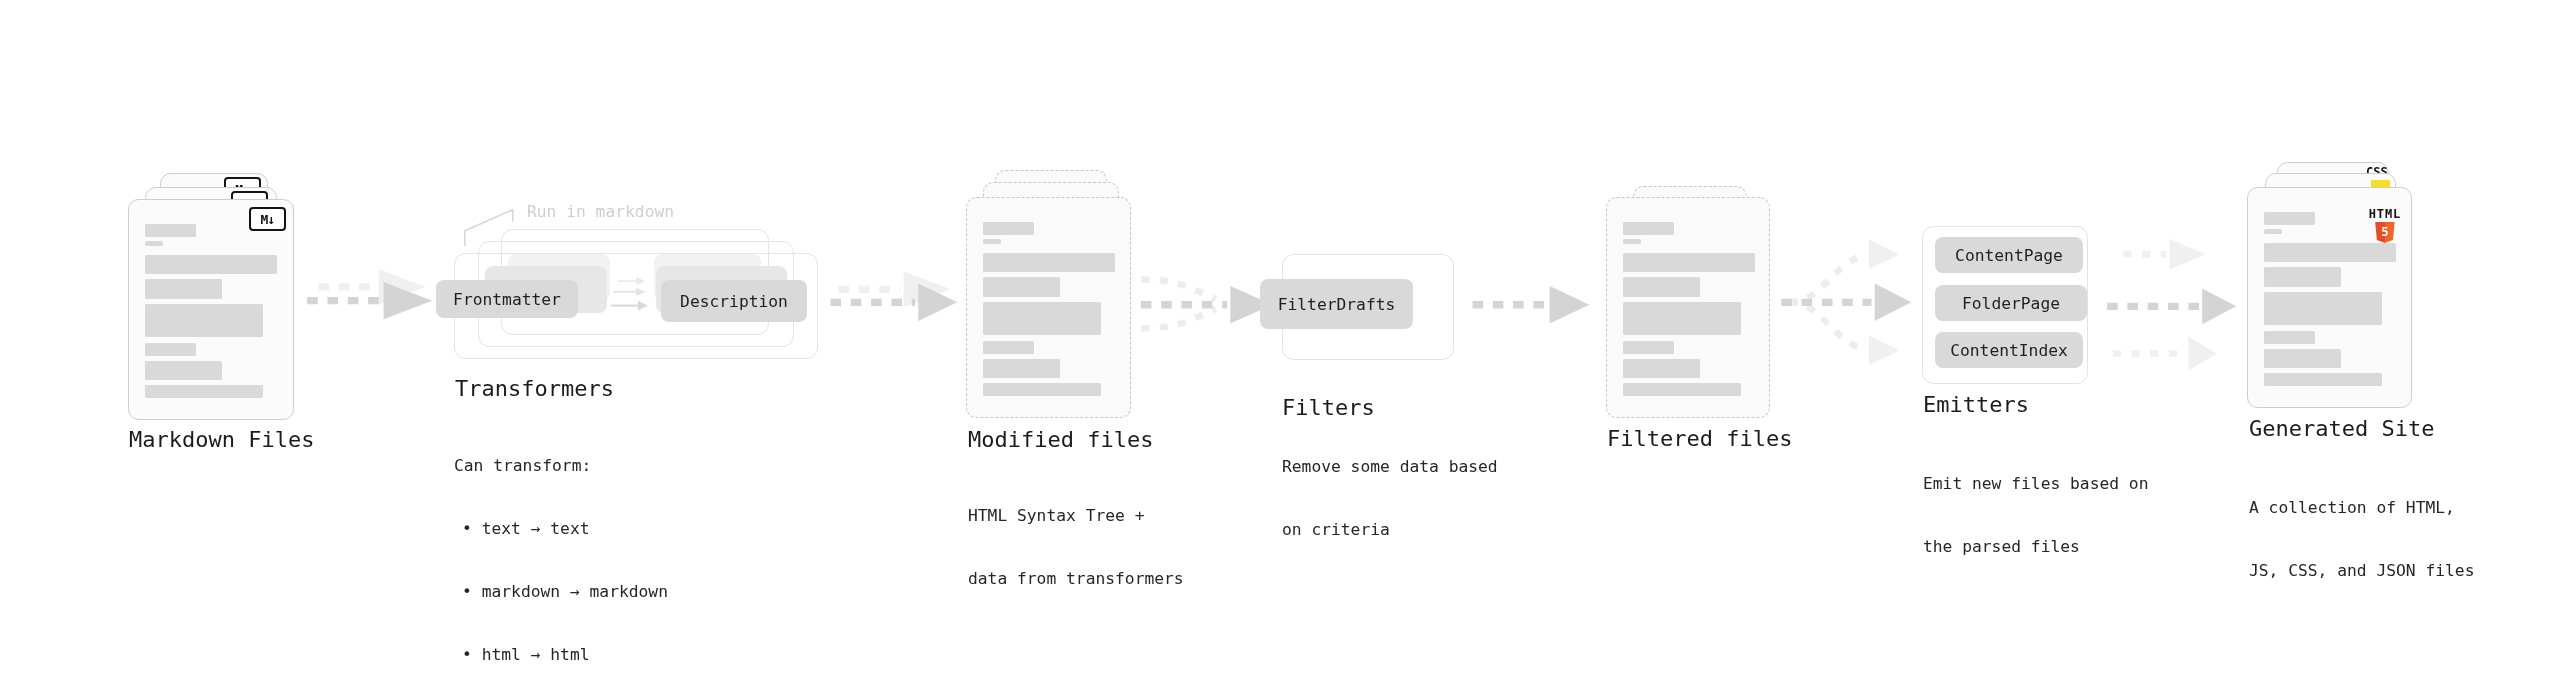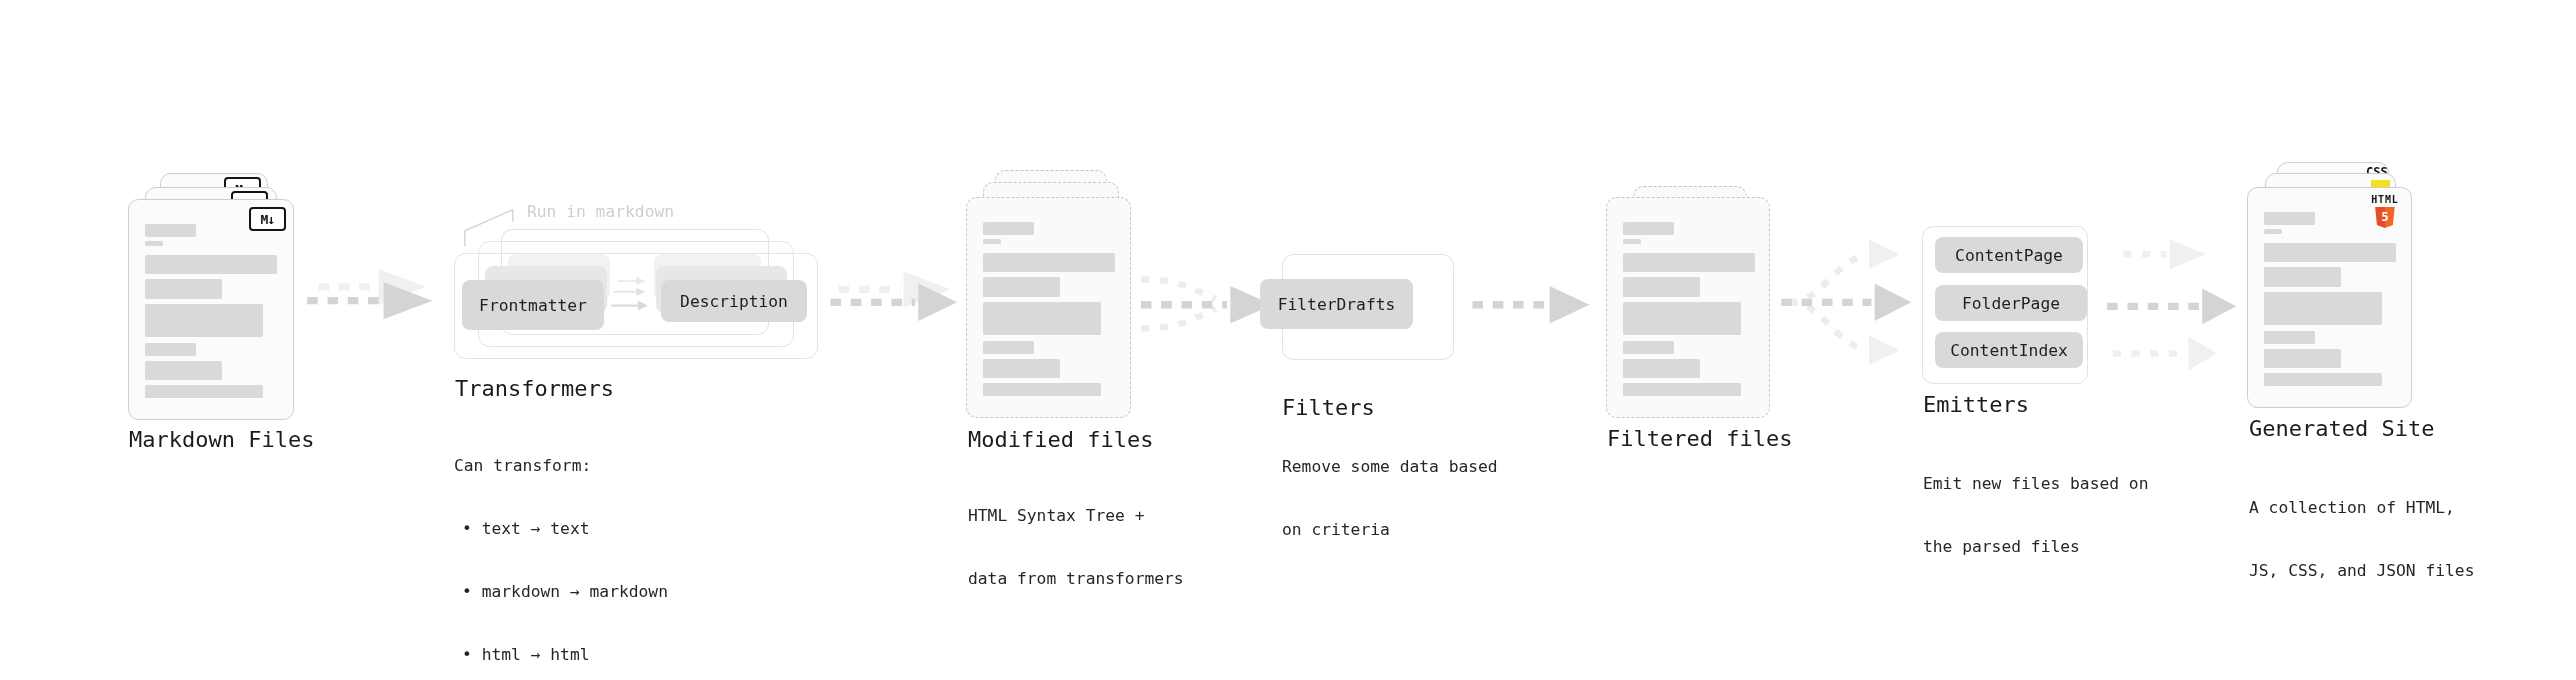--- a/index.html
+++ b/index.html
@@ -29,21 +29,21 @@
   .heading{position:absolute;font-size:22px;line-height:1;color:#1b1b1b;white-space:pre;}
   .body-text{position:absolute;font-size:16.3px;line-height:21px;color:#262626;white-space:pre;}
   .body-text .indent{padding-left:8.1px;}
   .note{position:absolute;font-size:16.3px;line-height:1;color:#cfcfcf;white-space:pre;}
   
   .css-badge{position:absolute;width:14.6px;text-align:center;}
   .css-badge span{font-size:12px;font-weight:bold;color:#111;line-height:1;display:block;}
   .css-bar{height:2.4px;background:#2965f1;margin-top:0.8px;border-radius:0.8px;}
   .js-badge{position:absolute;background:#f7df1e;}
   .html5-badge{position:absolute;width:36px;text-align:center;}
-  .html5-word{font-size:10px;font-weight:bold;letter-spacing:0.8px;color:#111;line-height:1;}
+  .html5-word{font-size:12px;font-weight:bold;letter-spacing:0.8px;color:#111;line-height:1;margin-top:13px;}
   .html5-shield{width:19.5px;height:21px;margin:1.6px auto 0;
     background:linear-gradient(90deg,#e44d26 50%,#f16529 50%);
     clip-path:polygon(0 0,100% 0,91% 86%,50% 100%,9% 86%);
     display:flex;align-items:center;justify-content:center;color:#ffffff;font-size:12.2px;font-weight:bold;}
 </style>
 </head>
 <body>
 
 <svg class="arrows" width="2576" height="681" viewBox="0 0 3170 838">
 
@@ -125,21 +125,21 @@
 </div>
 
 <div>
   <div class="outline-card" style="left:501px;top:229px;width:268px;height:106px;"></div>
   <div class="outline-card" style="left:478px;top:241px;width:316px;height:106px;"></div>
   <div class="outline-card" style="left:454px;top:253px;width:364px;height:106px;"></div>
   <div class="note" style="left:527px;top:204px;">Run in markdown</div>
 
   <div class="graybox ghost2" style="left:508px;top:254px;width:102px;height:47px;"></div>
   <div class="graybox ghost1" style="left:485px;top:266px;width:122px;height:47px;"></div>
-  <div class="graybox" style="left:462px;top:280px;width:142px;height:50px;">Frontmatter</div>
+  <div class="graybox" style="left:436px;top:280px;width:142px;height:38px;">Frontmatter</div>
 
   <div class="graybox ghost2" style="left:654px;top:254px;width:107px;height:47px;"></div>
   <div class="graybox ghost1" style="left:656px;top:266px;width:131px;height:47px;"></div>
   <div class="graybox" style="left:661px;top:280px;width:146px;height:42px;">Description</div>
 
   <div class="heading" style="left:455px;top:378px;">Transformers</div>
   <div class="body-text" style="left:454px;top:413px;">
     <div>Can transform:</div>
     <div class="indent">• text → text</div>
     <div class="indent">• markdown → markdown</div>

